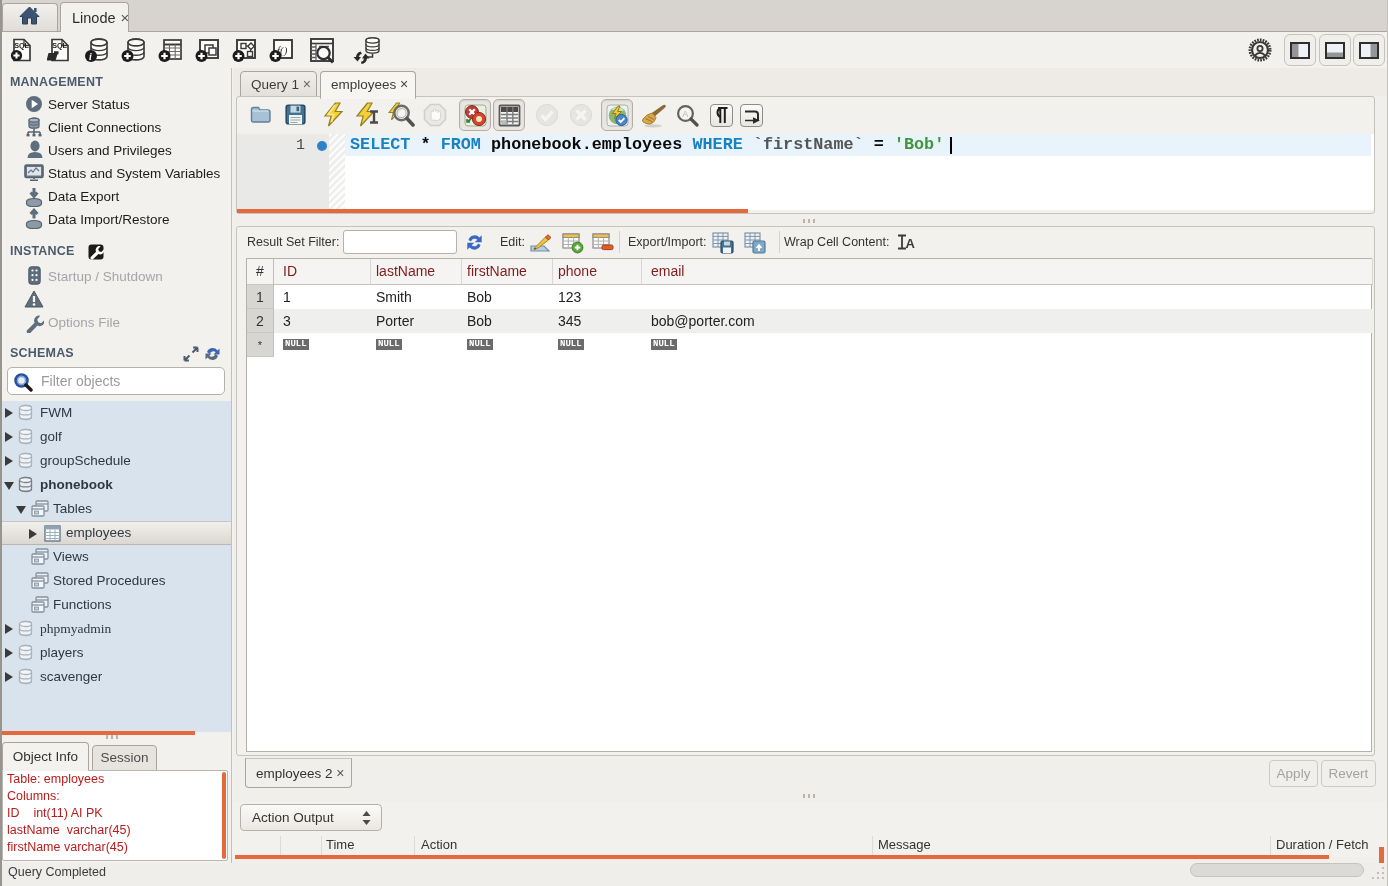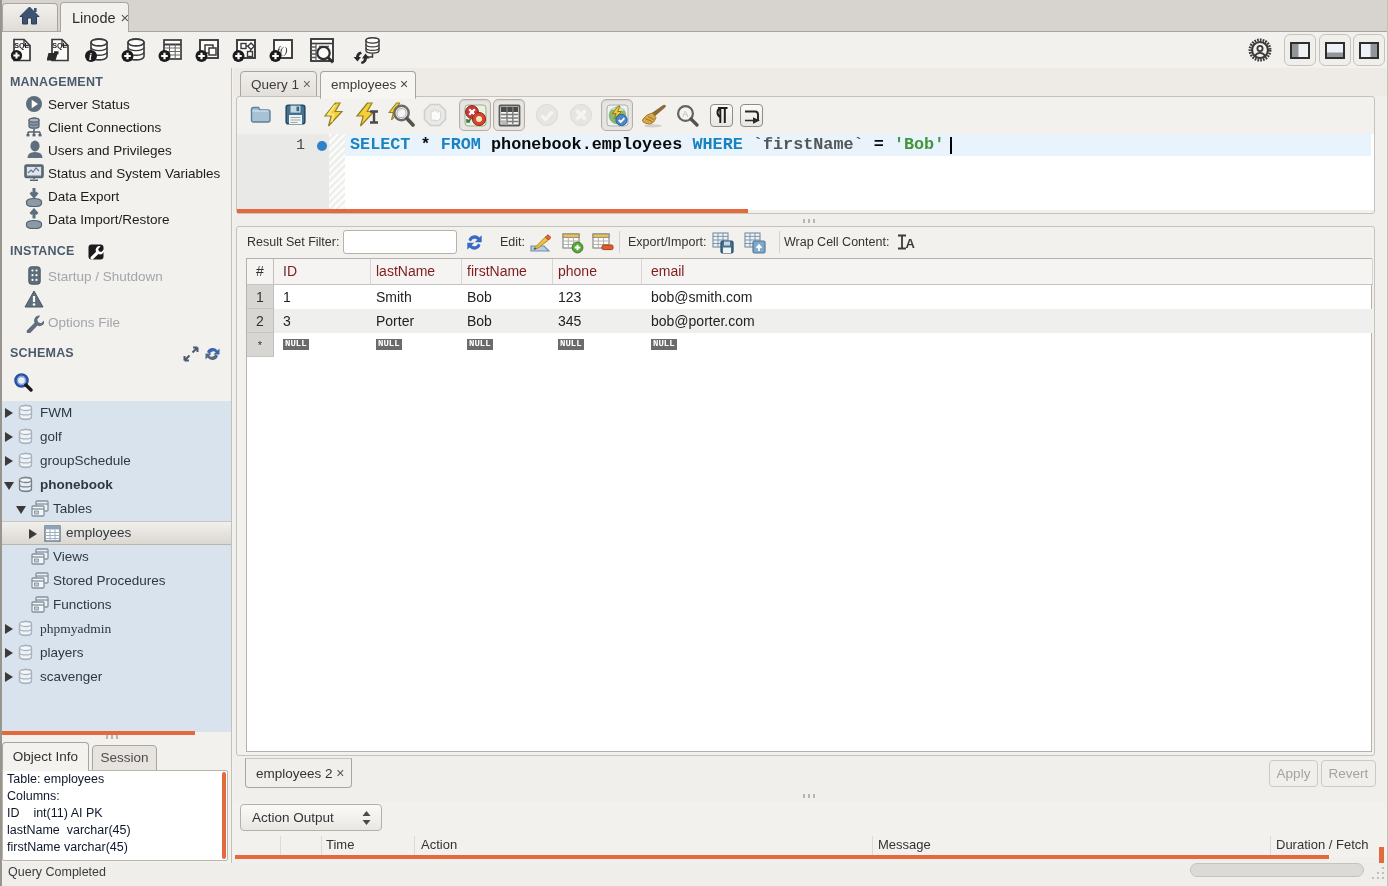--- a/index.html
+++ b/index.html
@@ -24,21 +24,21 @@
 #schemas-tree { position:absolute; left:0; top:401px; width:231px; height:331px; background:#d9e3ed; }
 .trow { height:24px; line-height:24px; position:relative; font-size:13.5px; color:#2e3842; white-space:nowrap; }
 .trow .arr { position:absolute; top:7px; width:0; height:0; }
 .arr.right { border-left:8px solid #3a3a3a; border-top:5px solid transparent; border-bottom:5px solid transparent; }
 .arr.down { border-top:8px solid #3a3a3a; border-left:5px solid transparent; border-right:5px solid transparent; top:9px; }
 #selrow { background:linear-gradient(#f2f0ec,#dbd7d1); border-top:1px solid #c9c5bf; border-bottom:1px solid #bab5ae; height:24px; line-height:22px;}
 #tree-orange { position:absolute; left:2px; top:731px; width:193px; height:4px; background:#e4693c; z-index:2;}
 
 #objinfo { position:absolute; left:0; top:740px; width:232px; height:123px; background:#f3f1ee; border-right:1px solid #c3bfb9;}
 .otab { position:absolute; top:2px; height:29px; border:1px solid #a9a49e; border-radius:4px 4px 0 0; font-size:13.5px; color:#333; text-align:center; line-height:27px;}
-#objinfo-content { position:absolute; left:2px; top:30px; width:226px; height:91px; background:#fff; border:1px solid #b9b5af; border-radius:2px; font-size:12.5px; color:#0f172a; padding:0px 0 0 4px; line-height:17px; }
+#objinfo-content { position:absolute; left:2px; top:30px; width:226px; height:91px; background:#fff; border:1px solid #b9b5af; border-radius:2px; font-size:12.5px; color:#b91c1c; padding:0px 0 0 4px; line-height:17px; }
 #objinfo-sb { position:absolute; right:1px; top:1px; width:4px; height:87px; background:#e4693c; border-radius:2px;}
 
 
 #statusbar { position:absolute; left:0; top:863px; width:1388px; height:23px; background:#f0eeeb; font-size:12.5px; color:#3c3c3c; line-height:19px; padding-left:8px; }
 
 
 #main { position:absolute; left:233px; top:68px; width:1155px; height:795px; background:#f1efec; }
 
 #qtabs { position:absolute; left:0; top:0; width:1155px; height:28px; background:#eeebe7; }
 .qtab { position:absolute; top:3px; height:26px; border:1px solid #a9a49e; border-radius:4px 4px 0 0; font-size:13.5px; color:#3c3c3c; line-height:25px; padding-left:10px; }
@@ -201,20 +201,21 @@
   <div class="sitem" style="top:25px;">Server Status</div>
   <div class="sitem" style="top:48px;">Client Connections</div>
   <div class="sitem" style="top:71px;">Users and Privileges</div>
   <div class="sitem" style="top:94px;">Status and System Variables</div>
   <div class="sitem" style="top:117px;">Data Export</div>
   <div class="sitem" style="top:140px;">Data Import/Restore</div>
   <div class="sechead" style="top:176px;">INSTANCE</div>
   <div class="sitem dis" style="top:197px;">Startup / Shutdown</div>
   <div class="sitem dis" style="top:243px;">Options File</div>
   <div class="sechead" style="top:278px;">SCHEMAS</div>
+  <div id="filterbox" style="position:absolute; left:7px; top:299px; width:218px; height:28px; background:#fff; border:1px solid #b5b1ab; border-radius:5px; color:#9b9b9b; font-size:14px; line-height:26px; padding-left:33px;">Filter objects</div>
 
   <svg style="left:25px; top:27px;" width="18" height="18" viewBox="0 0 18 18">
     <circle cx="9" cy="9" r="8" fill="#5e6e7d"></circle>
     <path d="M6.7 4.8 L13 9 L6.7 13.2 Z" fill="#fff"></path>
   </svg>
   <svg style="left:25px; top:49px;" width="18" height="20" viewBox="0 0 18 20">
     <path d="M4 3.2 a5 2 0 0 1 10 0 v6 a5 2 0 0 1 -10 0 z" fill="#8c99a6" stroke="#55636f" stroke-width="1.2"></path>
     <ellipse cx="9" cy="3.2" rx="5" ry="2" fill="#aab5c0" stroke="#55636f" stroke-width="1.2"></ellipse>
     <path d="M4 6.2 a5 2 0 0 0 10 0" stroke="#55636f" fill="none" stroke-width="1"></path>
     <path d="M9 11.5 V15 M3 15 h12 M3 15 v2.4 M9 15 v2.4 M15 15 v2.4" stroke="#55636f" stroke-width="1.6"></path>
@@ -519,21 +520,20 @@
       <div class="gh" style="left:124px; width:91px;">lastName</div>
       <div class="gh" style="left:215px; width:91px;">firstName</div>
       <div class="gh" style="left:306px; width:89px;">phone</div>
       <div class="gh" style="left:395px; width:731px; padding-left:9px;">email</div>
 
       <div class="gc rn" style="left:0; top:26px; width:27px;">1</div>
       <div class="gc" style="left:27px; top:26px; width:97px; padding-left:9px;">1</div>
       <div class="gc" style="left:124px; top:26px; width:91px;">Smith</div>
       <div class="gc" style="left:215px; top:26px; width:91px;">Bob</div>
       <div class="gc" style="left:306px; top:26px; width:89px;">123</div>
-      <div class="gc" style="left:395px; top:26px; width:731px; padding-left:9px;">bob@smith.com</div>
 
       <div class="gc rn" style="left:0; top:50px; width:27px;">2</div>
       <div class="gc" style="left:27px; top:50px; width:1099px; background:#efefee;"></div>
       <div class="gc" style="left:27px; top:50px; width:97px; padding-left:9px; background:#efefee;">3</div>
       <div class="gc" style="left:124px; top:50px; width:91px; background:#efefee;">Porter</div>
       <div class="gc" style="left:215px; top:50px; width:91px; background:#efefee;">Bob</div>
       <div class="gc" style="left:306px; top:50px; width:89px; background:#efefee;">345</div>
       <div class="gc" style="left:395px; top:50px; width:731px; padding-left:9px; background:#efefee;">bob@porter.com</div>
 
       <div class="gc rn" style="left:0; top:74px; width:27px; font-size:11px;">*</div>

